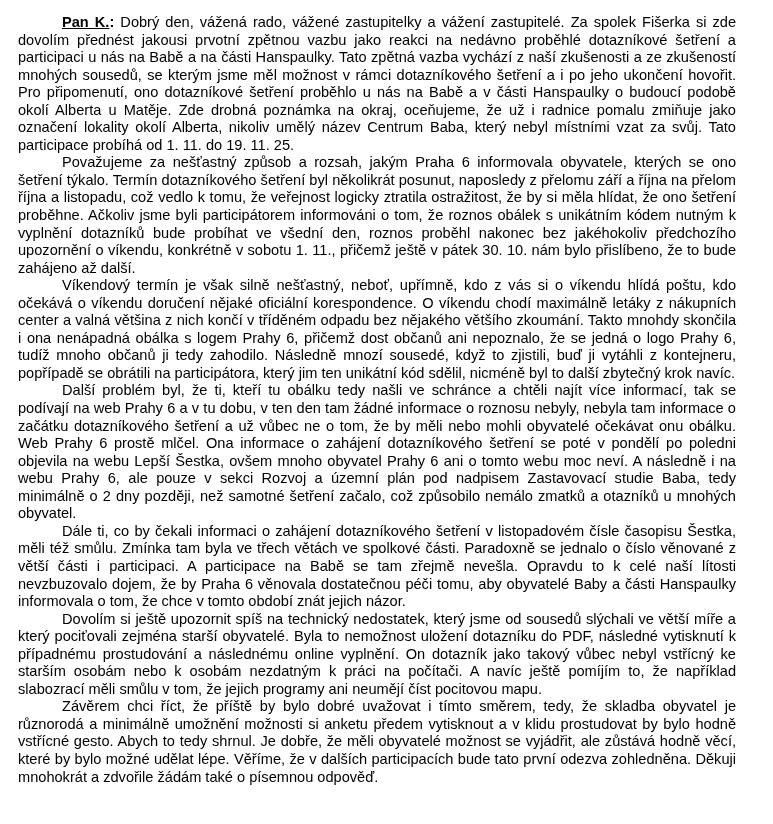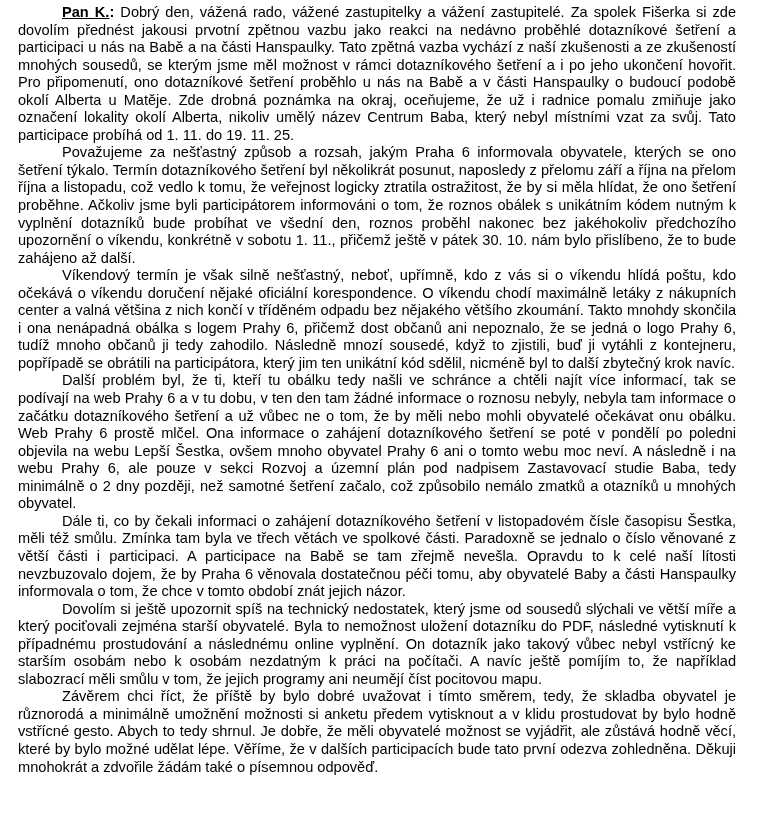--- a/index.html
+++ b/index.html
@@ -4,21 +4,21 @@
 <style>
   html, body {
     margin: 0;
     padding: 0;
     background: #ffffff;
   }
   .page {
     width: 773px;
     height: 824px;
     box-sizing: border-box;
-    padding: 4px 37px 4px 18px;
+    padding: 14px 37px 4px 18px;
     overflow: hidden;
     background: #ffffff;
     color: #000000;
     font-family: "Liberation Sans", "DejaVu Sans", sans-serif;
     font-size: 14.6px;
     line-height: 17.55px;
     text-align: justify;
     hyphens: none;
   }
   .para {

